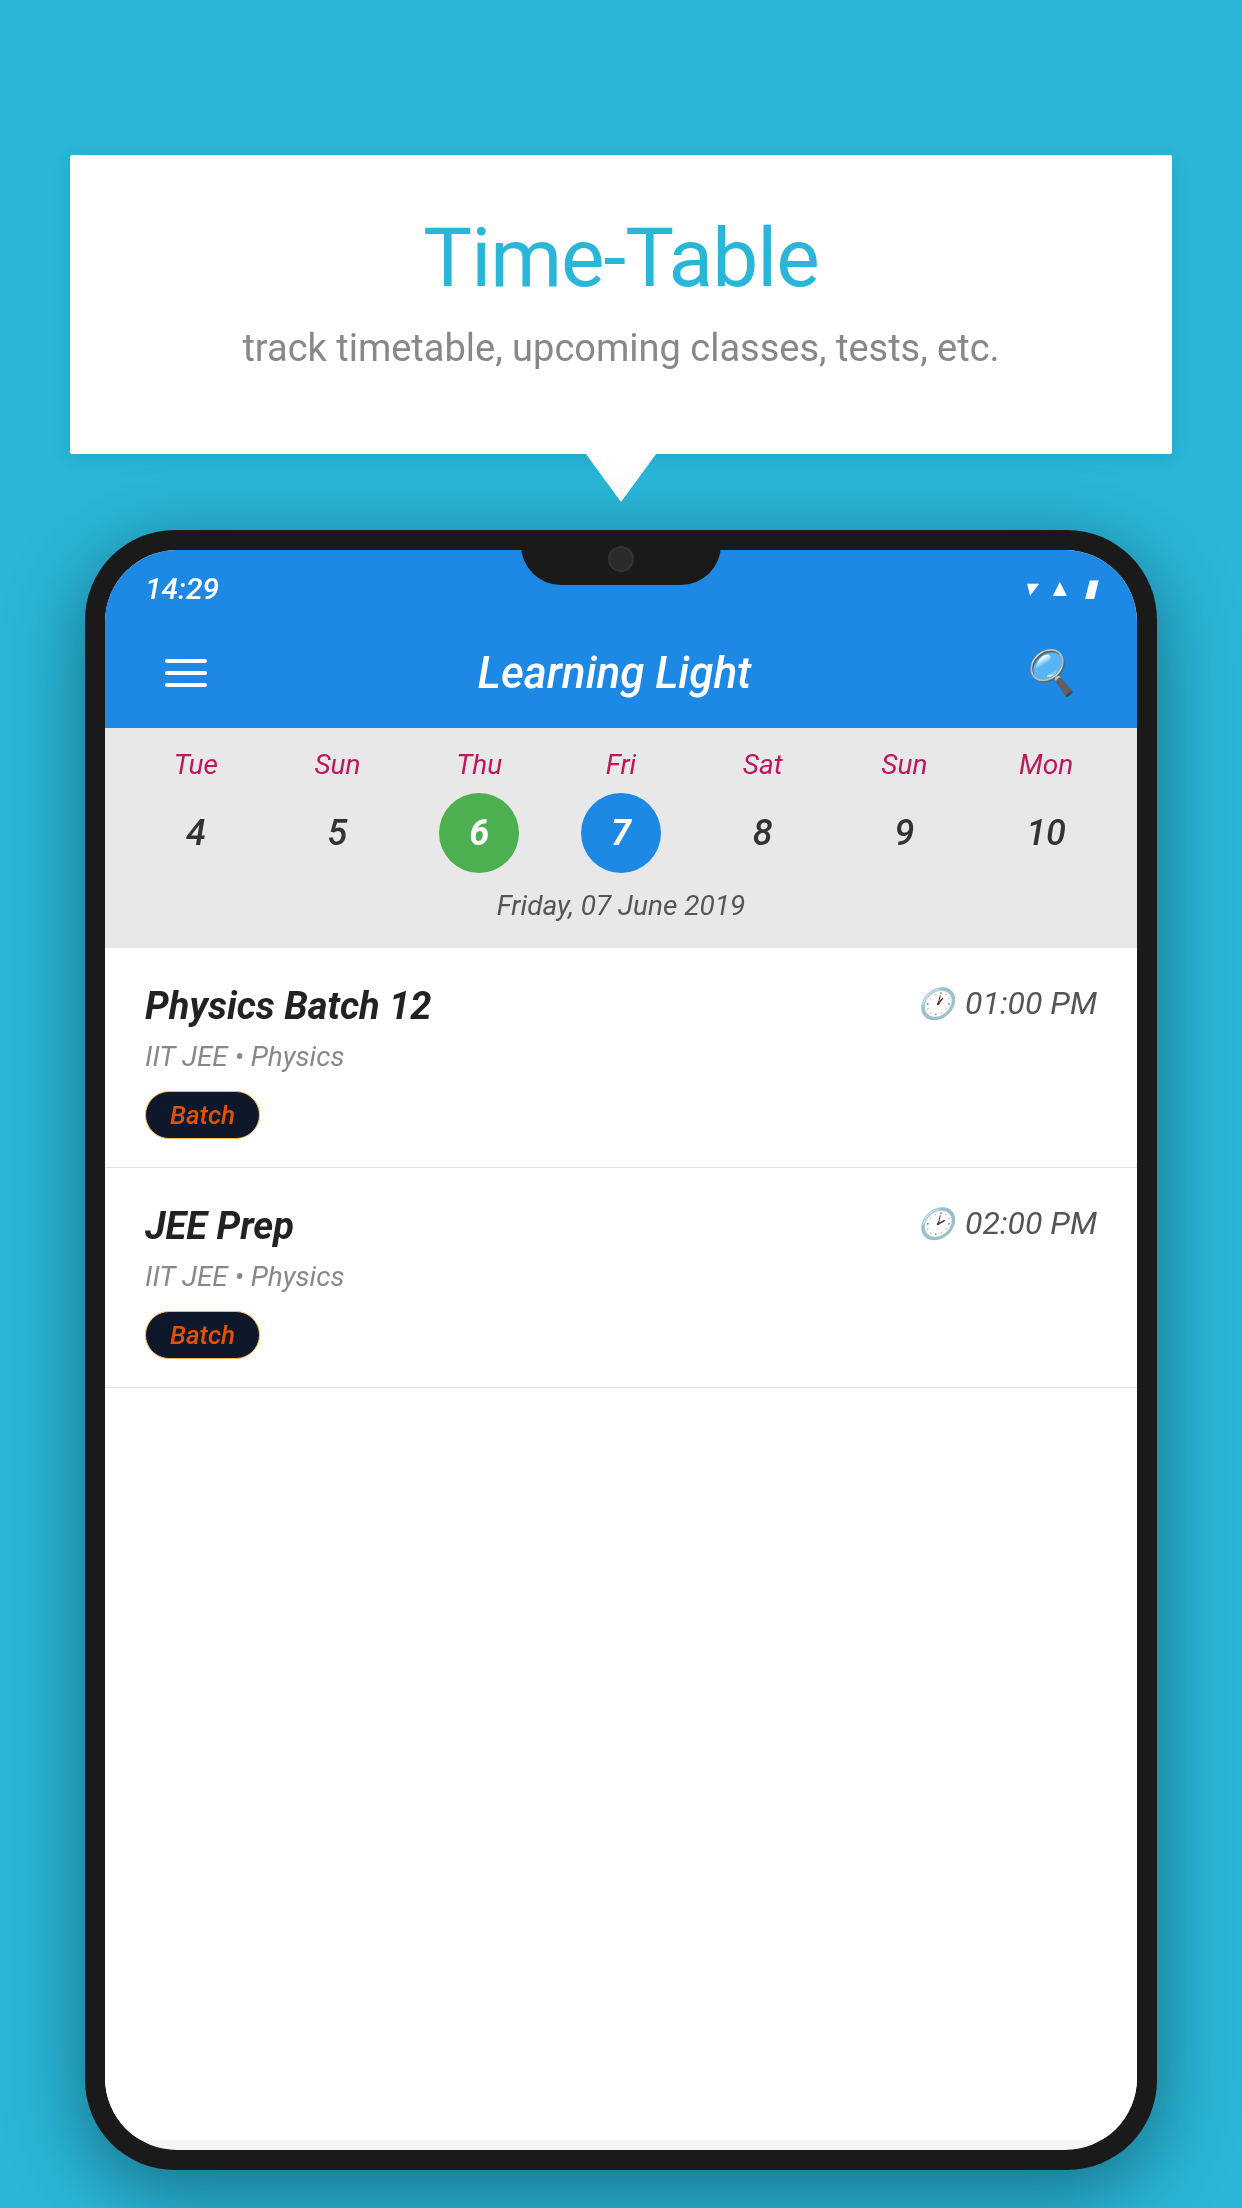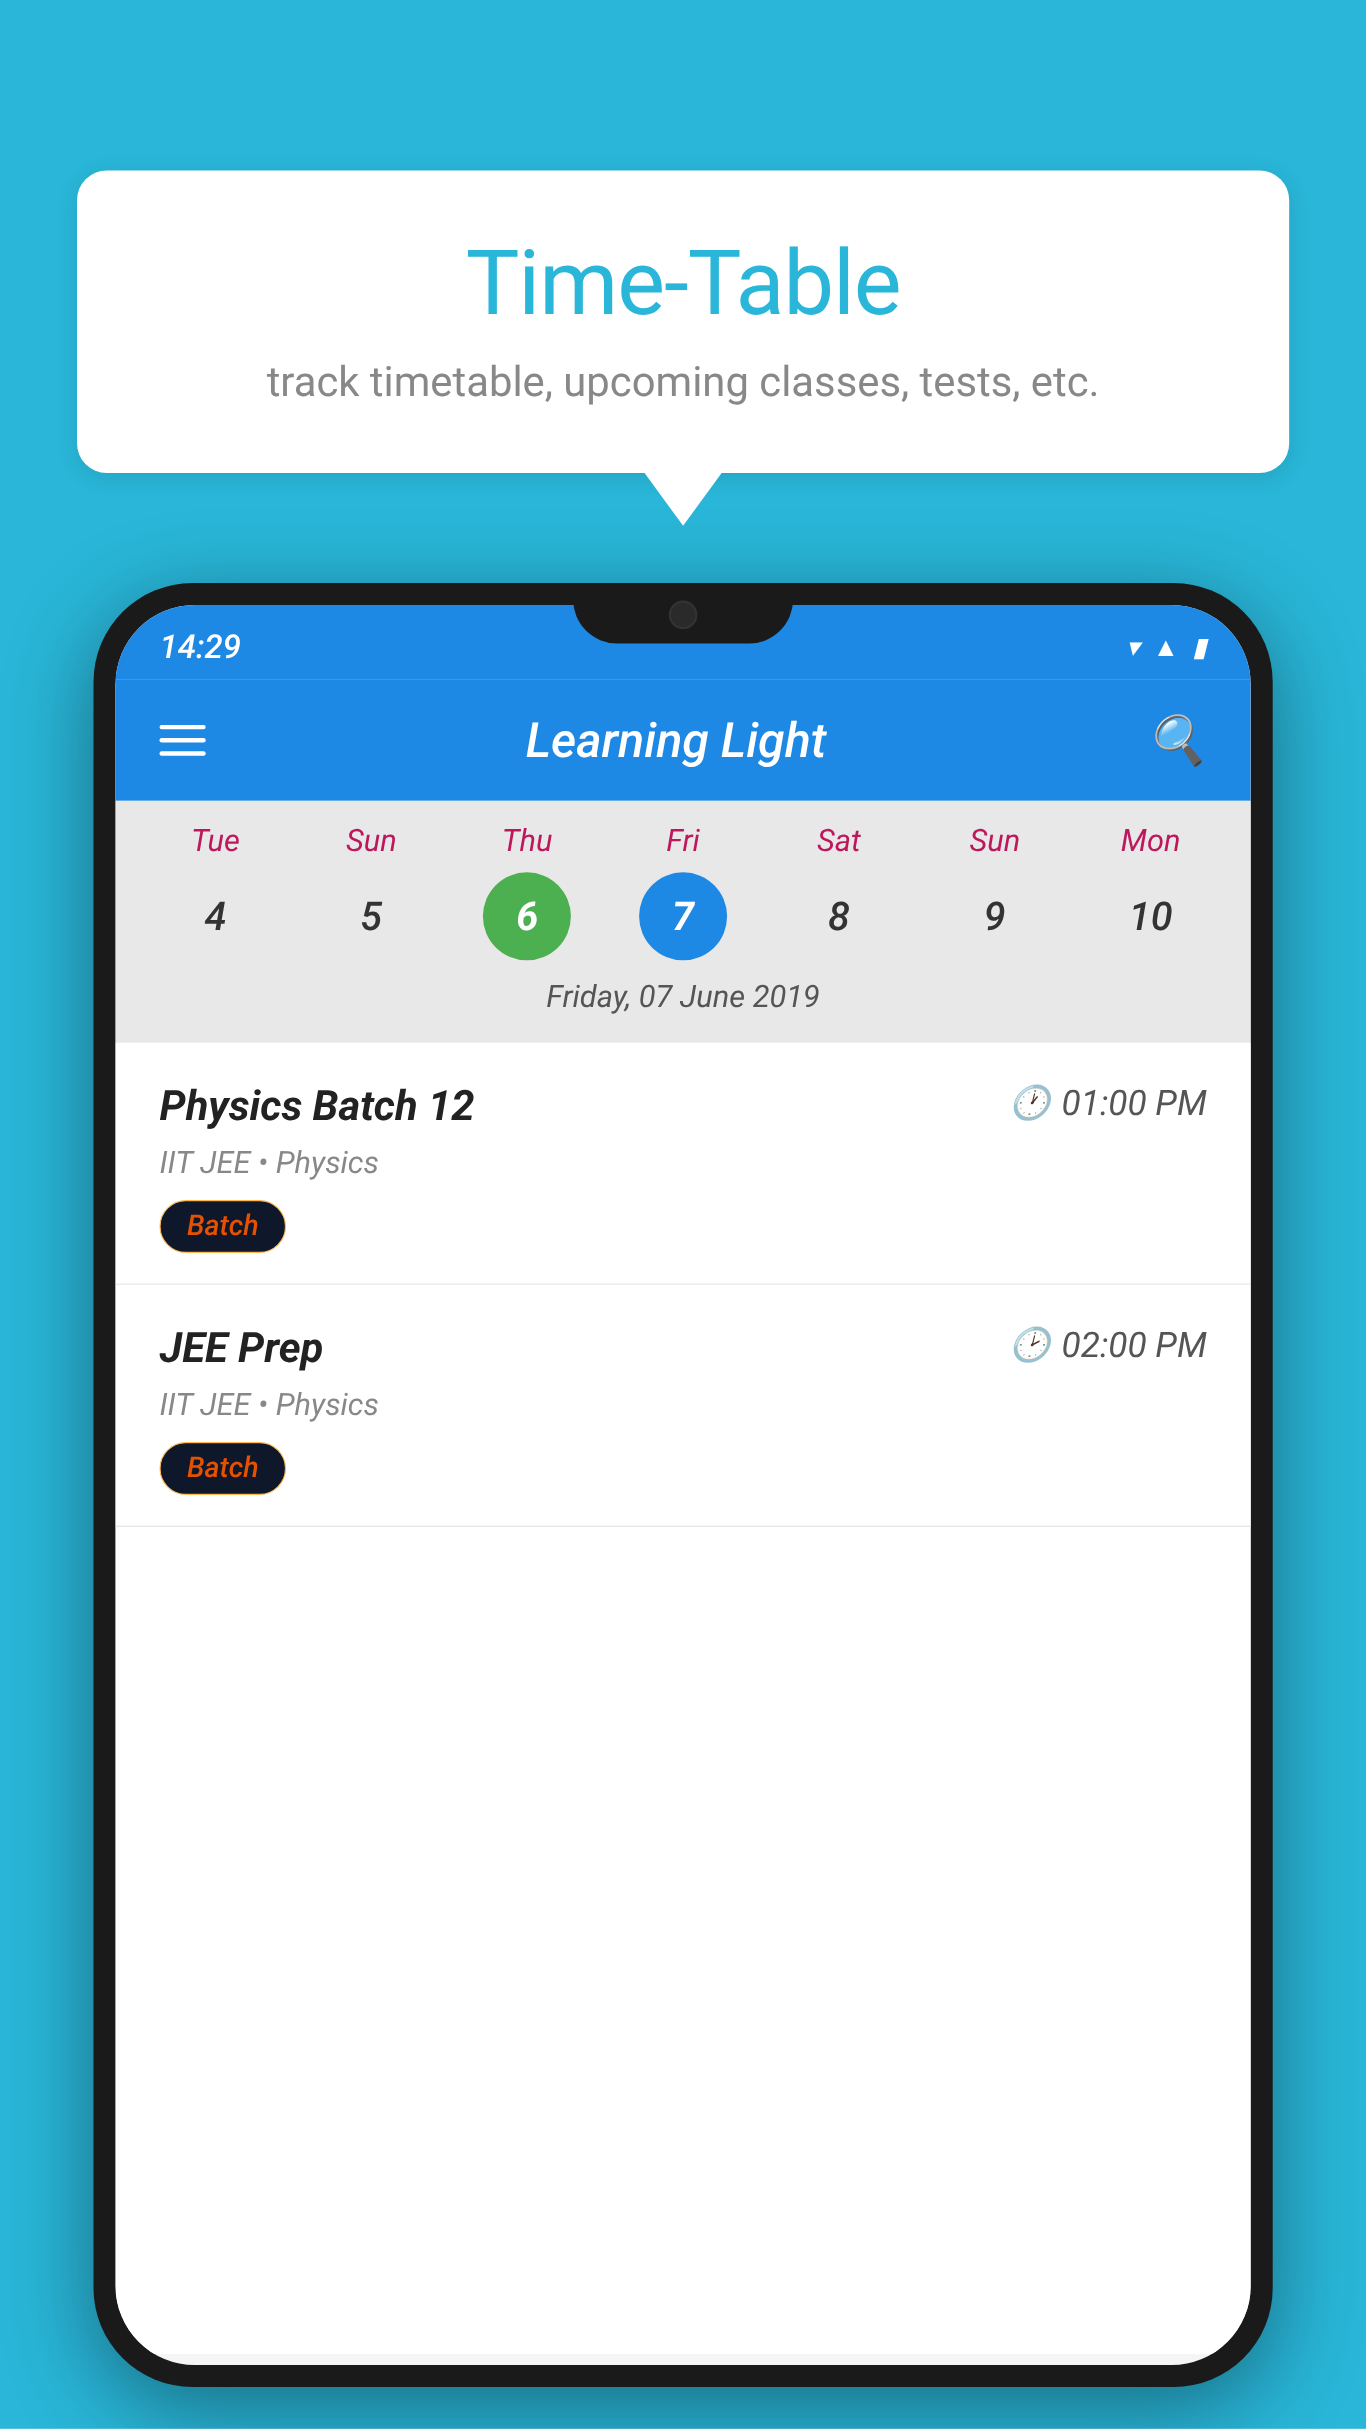--- a/index.html
+++ b/index.html
@@ -17,22 +17,22 @@
     
     .speech-bubble-container {
       position: absolute;
       top: 155px;
       left: 70px;
       right: 70px;
     }
 
     .speech-bubble {
       background: white;
-      border-radius: 27px;
-      padding: 55px 60px 60px;
+      border-radius: 2px;
+      padding: 55px 60px 84px;
       text-align: center;
       box-shadow: 0 4px 20px rgba(0,0,0,0.1);
       position: relative;
     }
 
     .speech-bubble::after {
       content: '';
       position: absolute;
       bottom: -48px;
       left: 50%;
@@ -143,21 +143,21 @@
       font-size: 24px;
     }
 
     
     .app-bar {
       background: #1E88E5;
       height: 110px;
       display: flex;
       align-items: center;
       justify-content: space-between;
-      padding: 0 40px;
+      padding: 0 60px;
       gap: 11px;
     }
 
     .hamburger-icon {
       display: flex;
       flex-direction: column;
       gap: 8px;
       cursor: pointer;
     }
 

